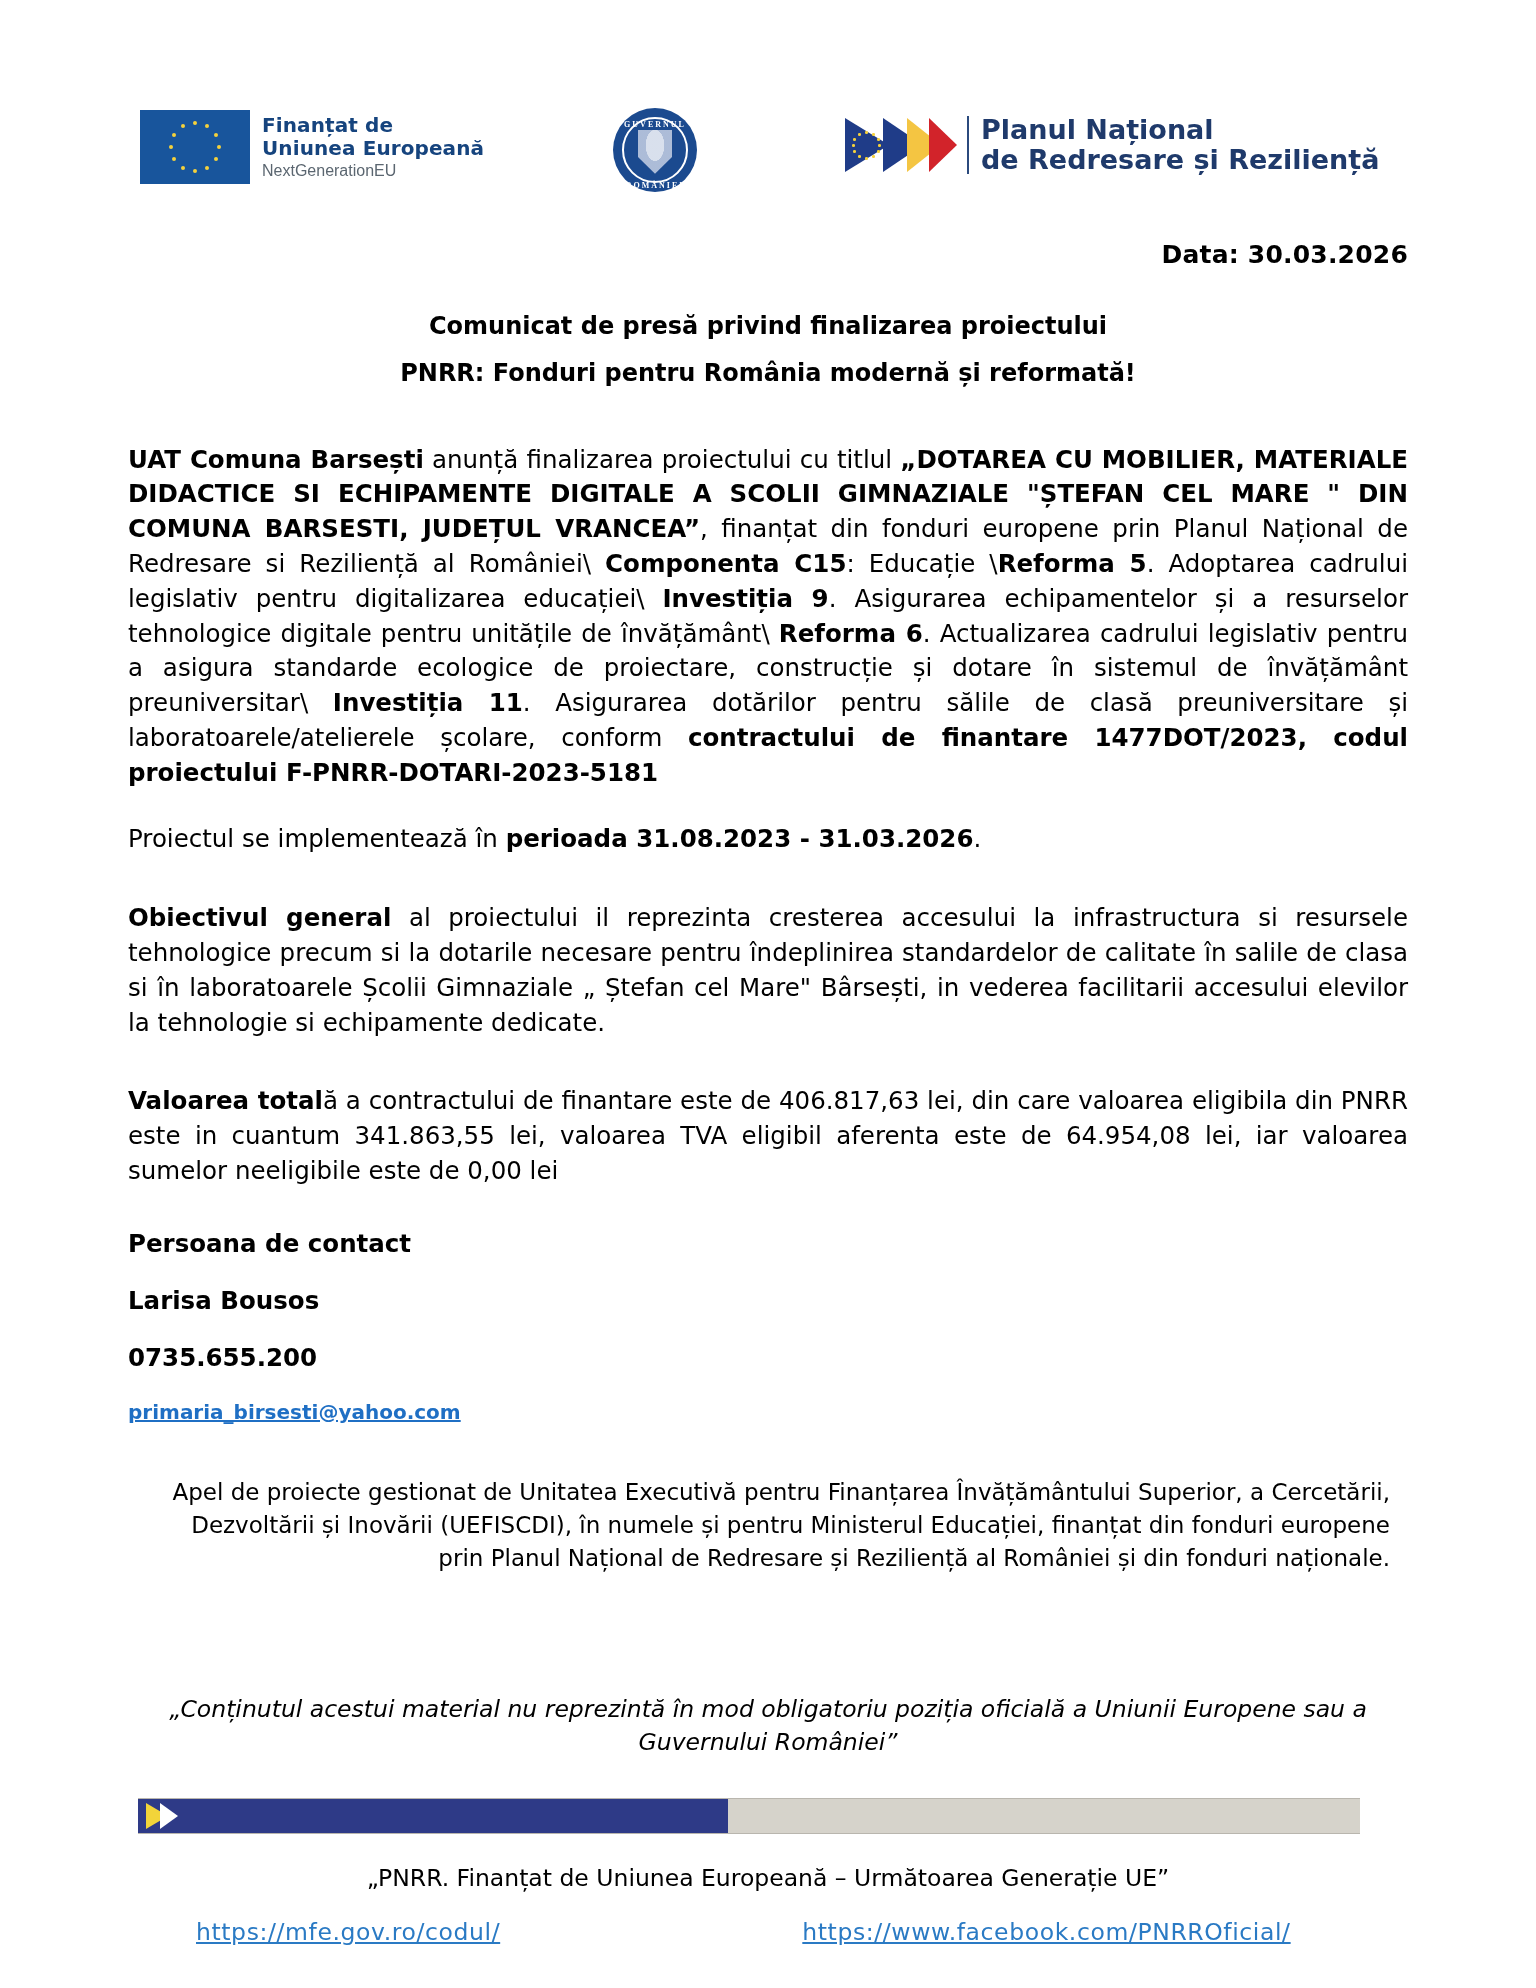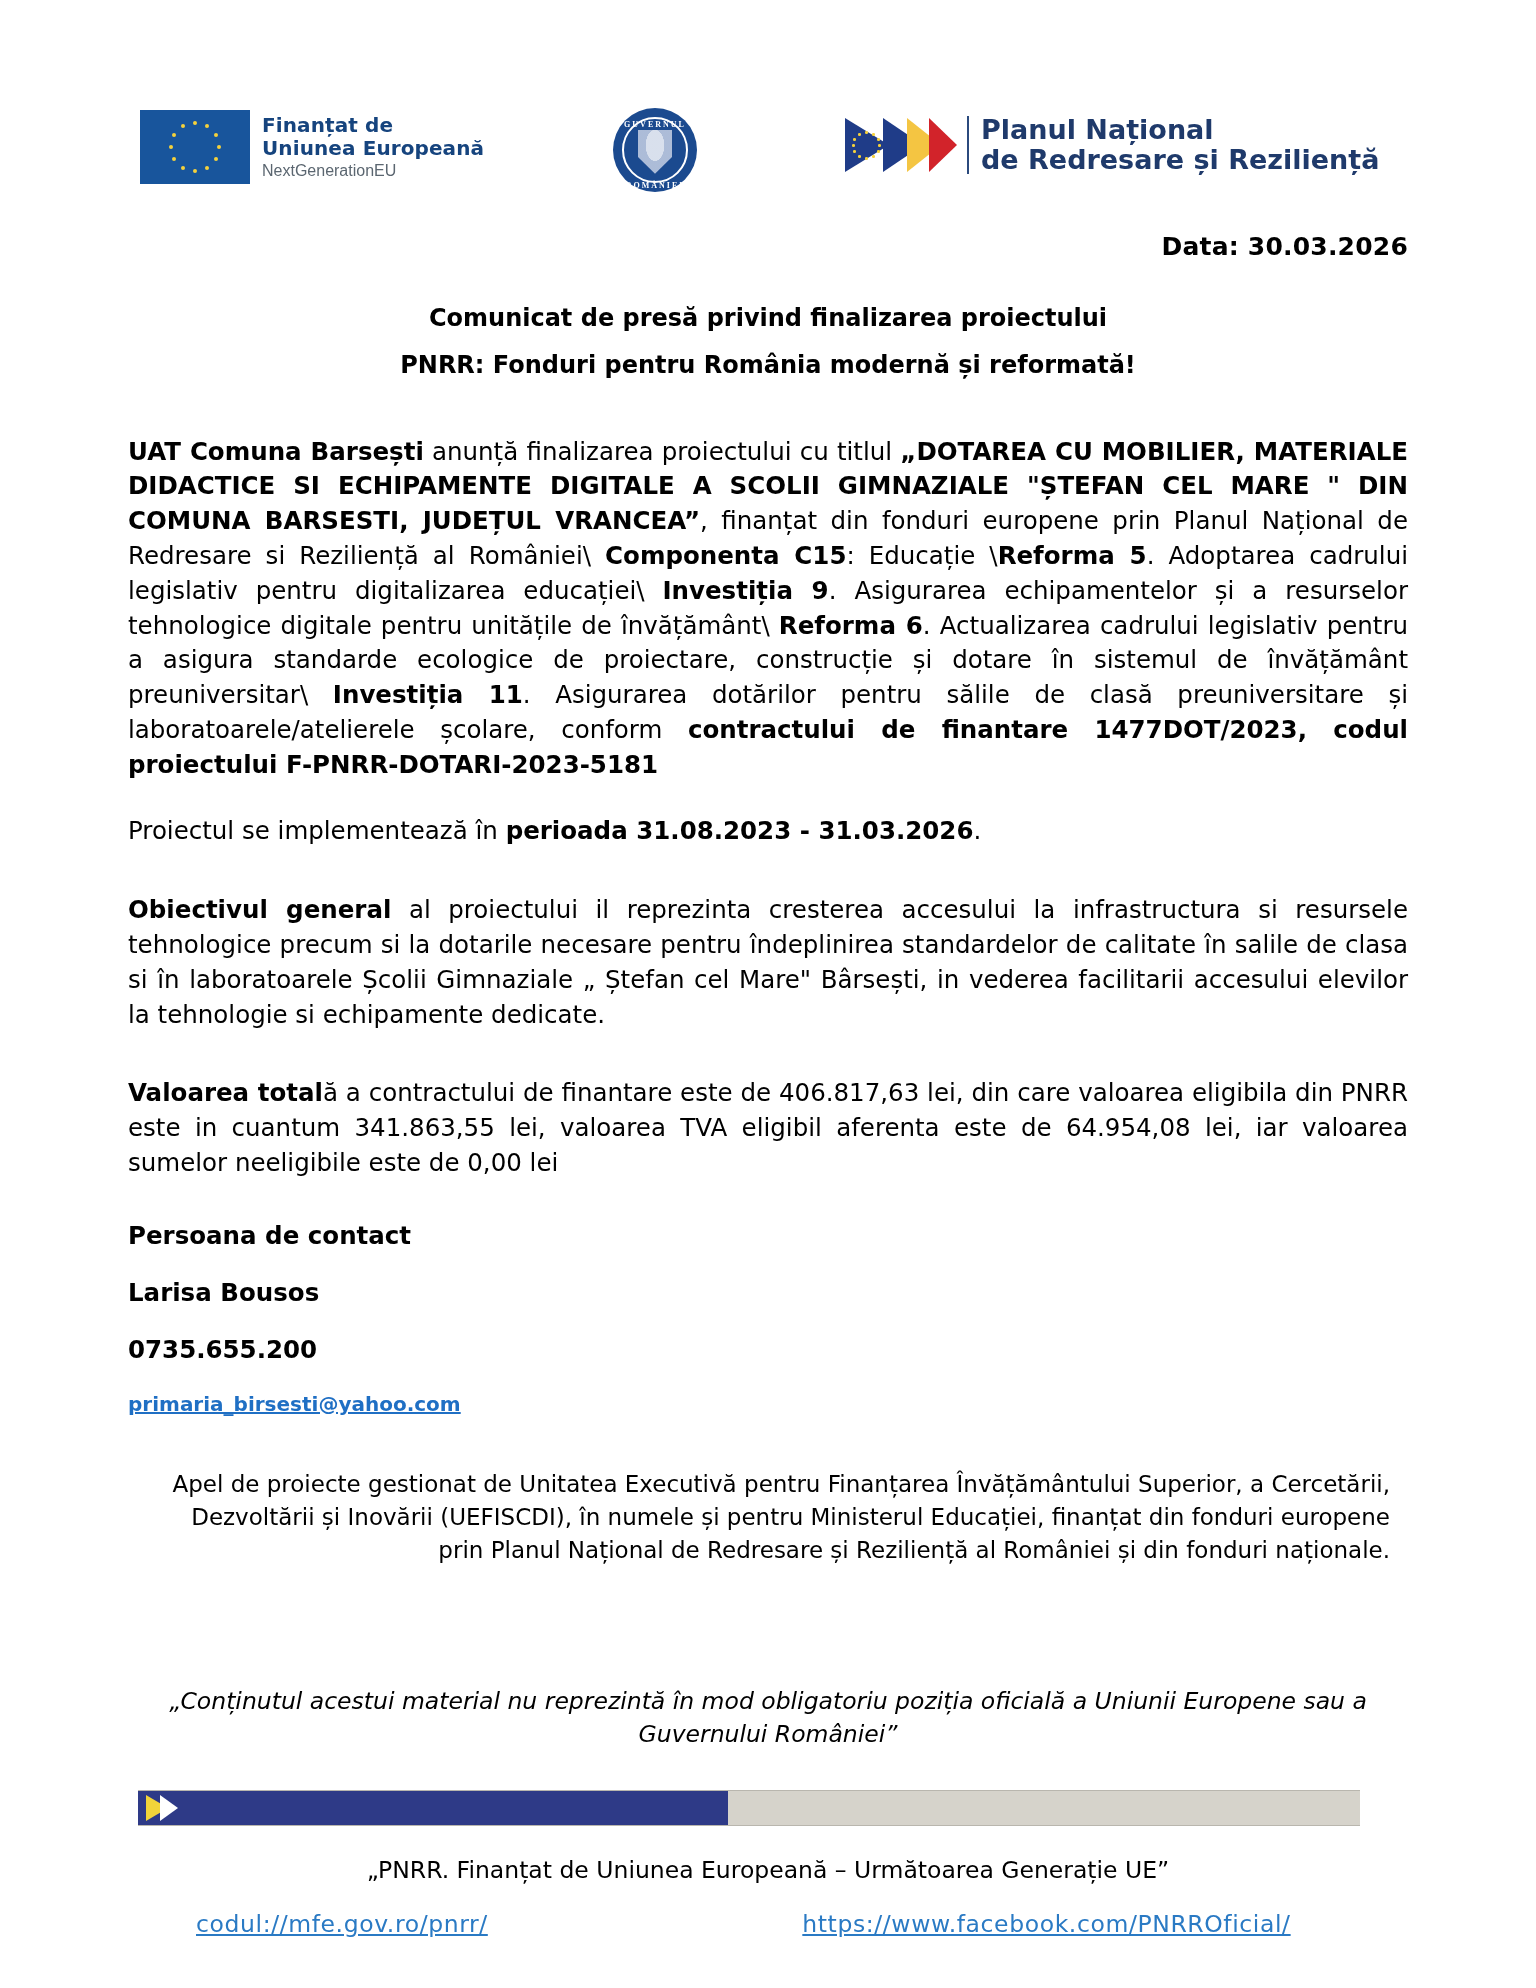--- a/index.html
+++ b/index.html
@@ -177,21 +177,21 @@
     font-size: 27px;
     color: #1f3a6b;
     line-height: 1.12;
     white-space: nowrap;
   }
 
   
   .doc {
     position: absolute;
     left: 128px;
-    top: 232px;
+    top: 240px;
     width: 1280px;
   }
   .date-line {
     text-align: right;
     font-weight: bold;
     font-size: 25px;
     margin: 0 0 34px 0;
     letter-spacing: .2px;
   }
   .headline {
@@ -416,21 +416,21 @@
     <div class="ngeu-bar">
       <div class="blue"></div>
       <span class="arrow"></span>
       <span class="arrow2"></span>
     </div>
 
     <p class="ngeu-caption">„PNRR. Finanțat de Uniunea Europeană – Următoarea Generație UE”</p>
 
     <div class="links-row">
       <div class="left">
-        <a href="#">codul://mfe.gov.ro/pnrr/</a>
+        <a href="#">https://mfe.gov.ro/codul/</a>
       </div>
       <div class="right">
         <a href="#">https://www.facebook.com/PNRROficial/</a>
       </div>
     </div>
 
   </div>
 </div>
 
 </body></html>

